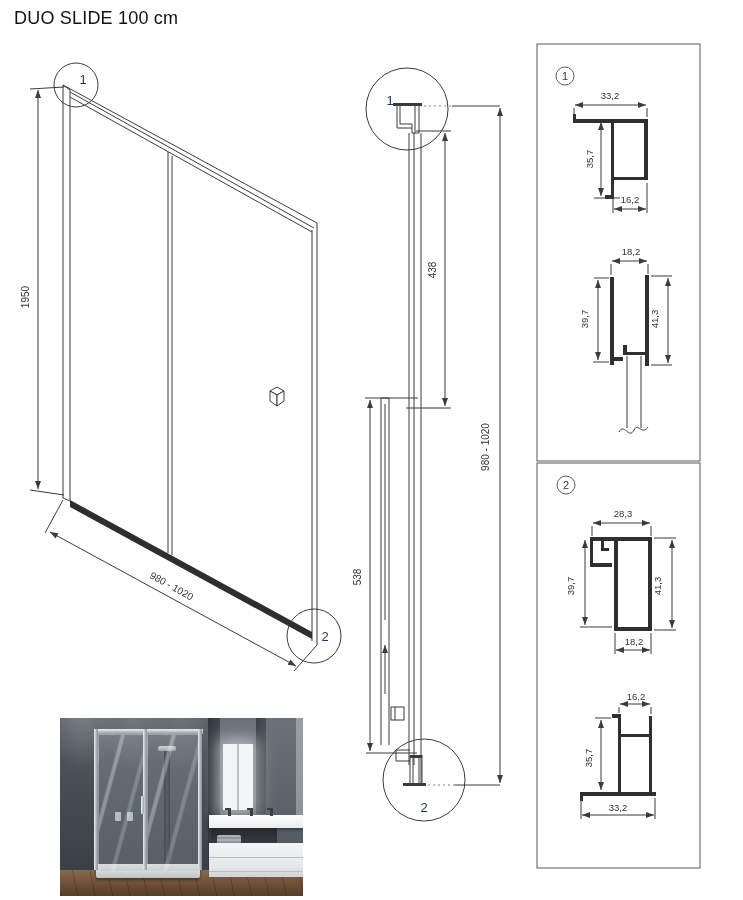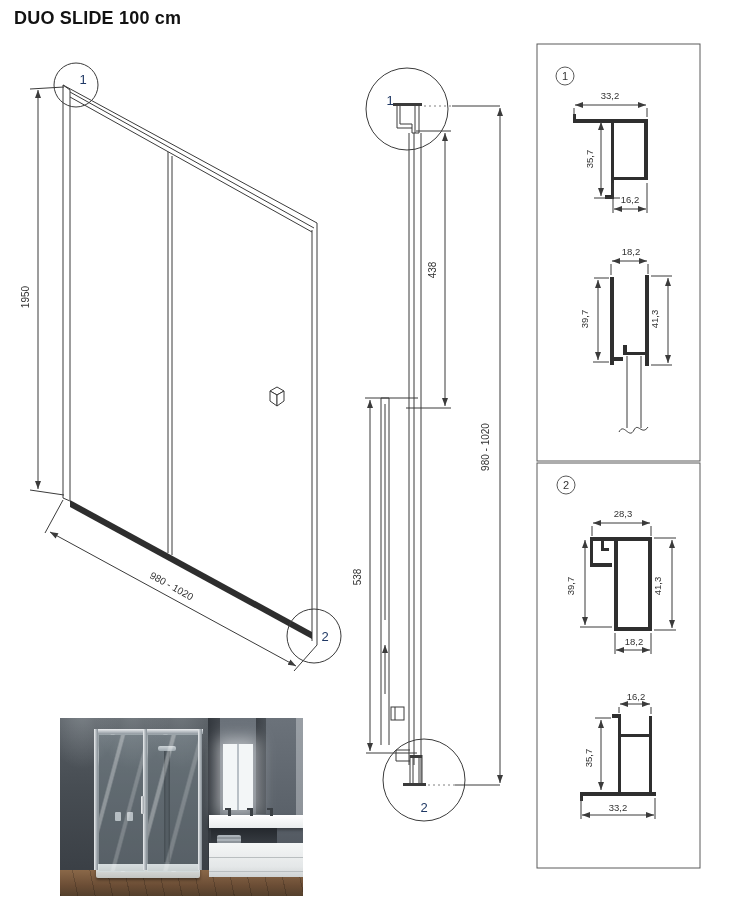--- a/index.html
+++ b/index.html
@@ -1,21 +1,21 @@
 <!DOCTYPE html>
 <html><head>
 <meta charset="utf-8">
 <style>
   html,body{margin:0;padding:0;}
   body{
     width:743px;height:900px;background:#ffffff;position:relative;overflow:hidden;
     font-family:"Liberation Sans", sans-serif;
   }
   .title{
-    position:absolute;left:14px;top:8px;font-size:18px;font-weight:bold;color:#121212;
+    position:absolute;left:14px;top:8px;font-size:18px;font-weight:normal;color:#121212;
     letter-spacing:.2px;
   }
   svg.drawing{position:absolute;left:0;top:0;}
   svg text{font-family:"Liberation Sans", sans-serif;fill:#333333;}
   text.dim{font-size:10px;}
   text.dims{font-size:9.5px;}
   text.callout{font-size:13px;fill:#1f3864;}
   text.boxnum{font-size:11px;fill:#333333;}
 
   

